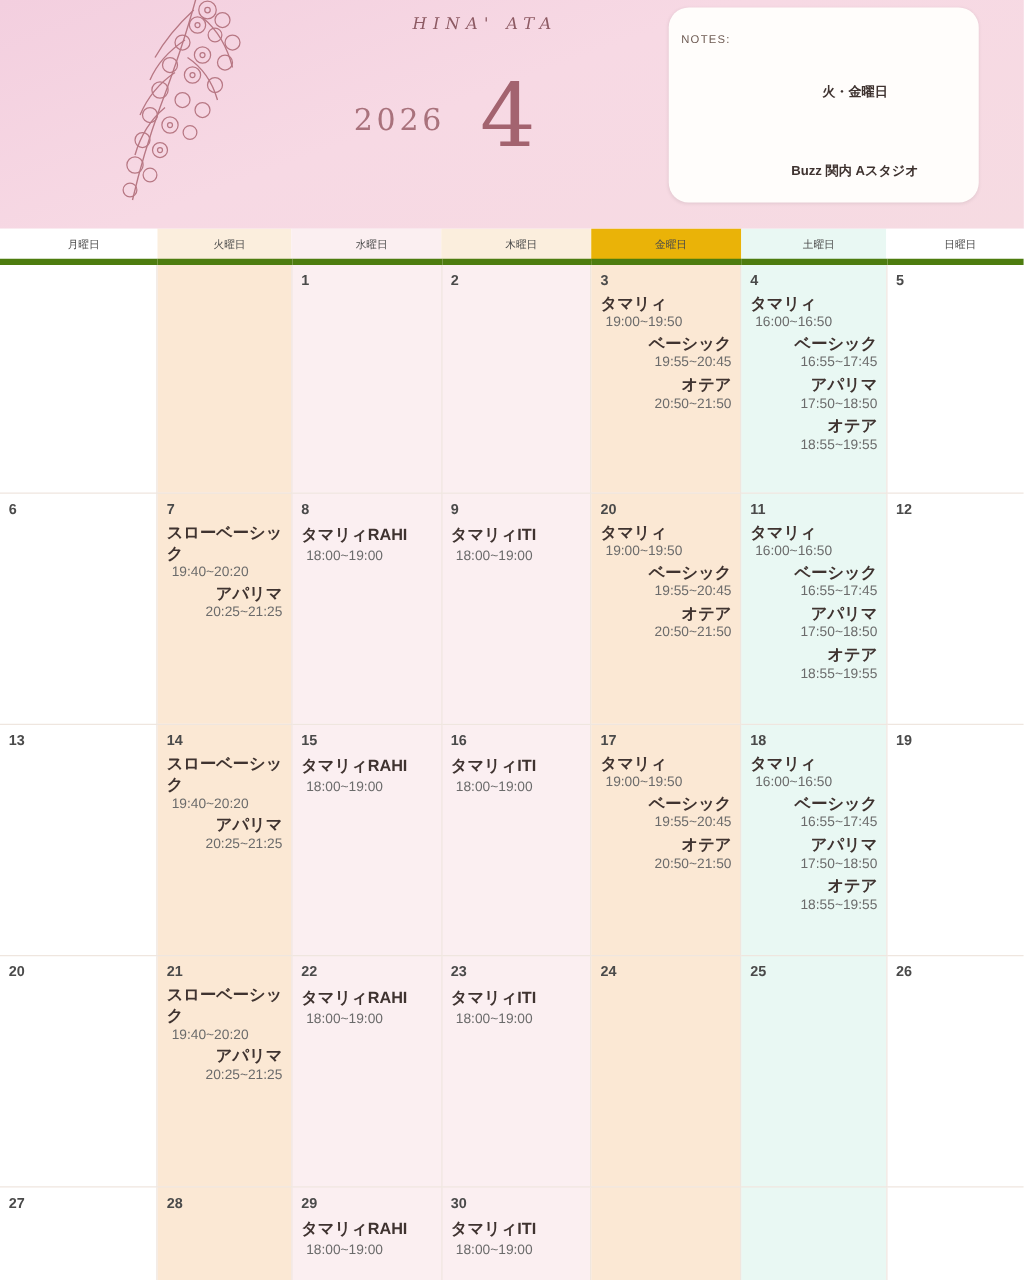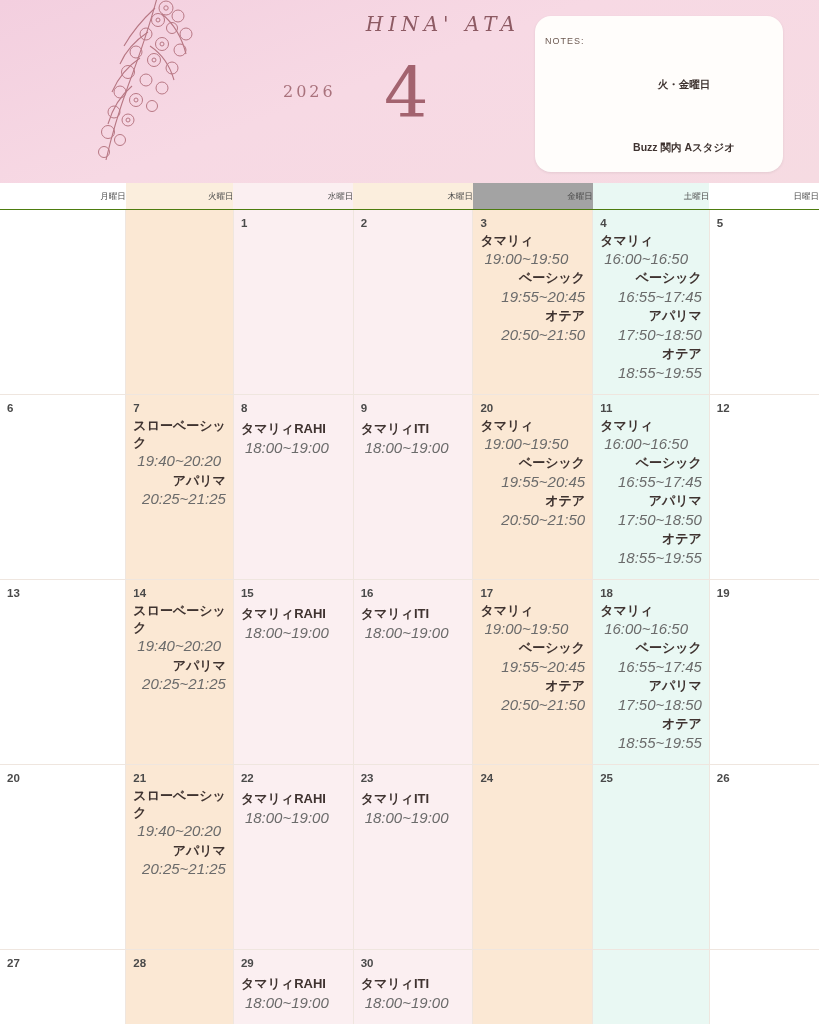--- a/index.html
+++ b/index.html
@@ -30,51 +30,51 @@
 
   .branch {
     position: absolute;
     left: 62px; top: -6px;
     width: 150px; height: 180px;
     opacity: 0.95;
   }
 
   .brand {
     position: absolute;
-    left: 320px; top: 12px;
+    left: 330px; top: 12px;
     width: 200px;
-    text-align: right;
+    text-align: left;
     font-family: "DejaVu Serif", serif;
-    font-size: 20px;
+    font-size: 13px;
     letter-spacing: 5px;
     color: #8d5a63;
     font-style: italic;
   }
   .year {
     position: absolute;
     left: 283px; top: 82px;
     font-family: "DejaVu Serif", serif;
-    font-size: 16px;
+    font-size: 24px;
     letter-spacing: 3px;
     color: #a9727c;
   }
   .month-num {
     position: absolute;
     left: 384px; top: 58px;
     font-family: "DejaVu Serif", serif;
     font-size: 70px;
     line-height: 70px;
     color: #a3636f;
     font-weight: 400;
   }
 
   
   .notes-card {
     position: absolute;
-    left: 535px; top: 16px;
+    left: 535px; top: 6px;
     width: 248px; height: 156px;
     background: #fffdfb;
     border-radius: 16px;
     box-shadow: 0 1px 3px rgba(0,0,0,0.08);
     padding: 8px 10px 6px 10px;
   }
   .notes-label {
     position: absolute;
     left: 10px; top: 20px;
     font-size: 9px;
@@ -105,31 +105,31 @@
   }
   table.grid {
     border-collapse: collapse;
     width: 819px;
     table-layout: fixed;
   }
   table.grid th {
     height: 26px;
     font-size: 8.5px;
     font-weight: normal;
-    text-align: right;
+    text-align: center;
     padding: 6px 0 4px 8px;
     color: #4a4a4a;
-    border-bottom: 1px solid #4d7c0f;
+    border-bottom: 5px solid #4d7c0f;
     vertical-align: middle;
   }
   th.c0 { width: 124px; background:#ffffff; }
   th.c1 { width: 106px; background:#fbeedd; }
   th.c2 { width: 118px; background:#fbeff1;margin-left:20px; }
   th.c3 { width: 118px; background:#fbeedd; }
-  th.c4 { width: 118px; background:#a3a3a3; }
+  th.c4 { width: 118px; background:#eab308; }
   th.c5 { width: 115px; background:#e9f8f3; color:#1a6fb5; font-weight:bold;}
   th.c6 { width: 108px; background:#ffffff; color:#d33; }
 
   table.grid td {
     vertical-align: top;
     border-right: 1px solid #efe6df;
     border-bottom: 1px solid #efe6df;
     padding: 6px 7px 4px 7px;
     height: 185px;
   }
@@ -152,25 +152,24 @@
     line-height: 14px;
   }
   .ev { line-height: 1.32; }
   .ev .cls {
     font-size: 13px;
     font-weight: bold;
     color: #3f3330;
     display: block;
   }
   .ev .tm {
-    font-size: 15px;
+    font-size: 11px;
     color: #6b6b6b;
     display: block;
     padding-left: 4px;
-    font-style: italic;
   }
   .ev.inline .cls { display: inline; }
   .ev.inline .tm { display: block; padding-left: 4px; }
   .ev + .ev { margin-top: 1px; text-align: right; }
   .row5 td { height: 112px; }
 </style>
 </head>
 <body>
 
 <div id="page">

